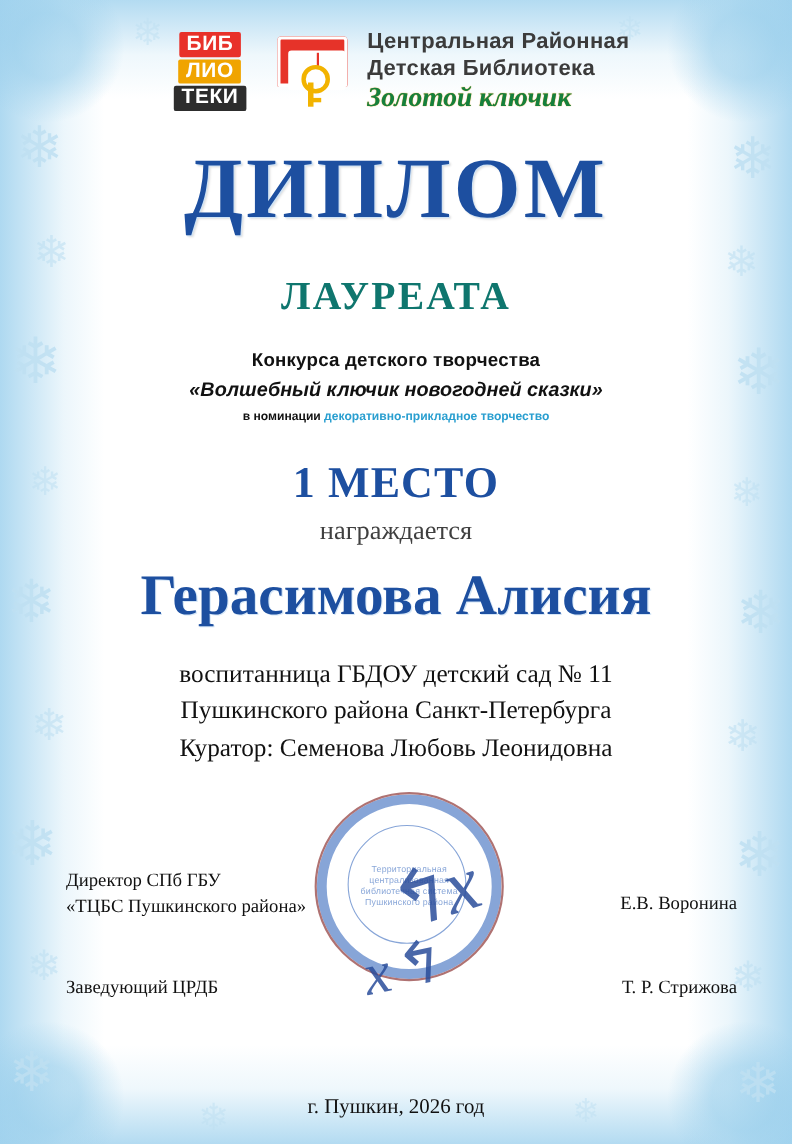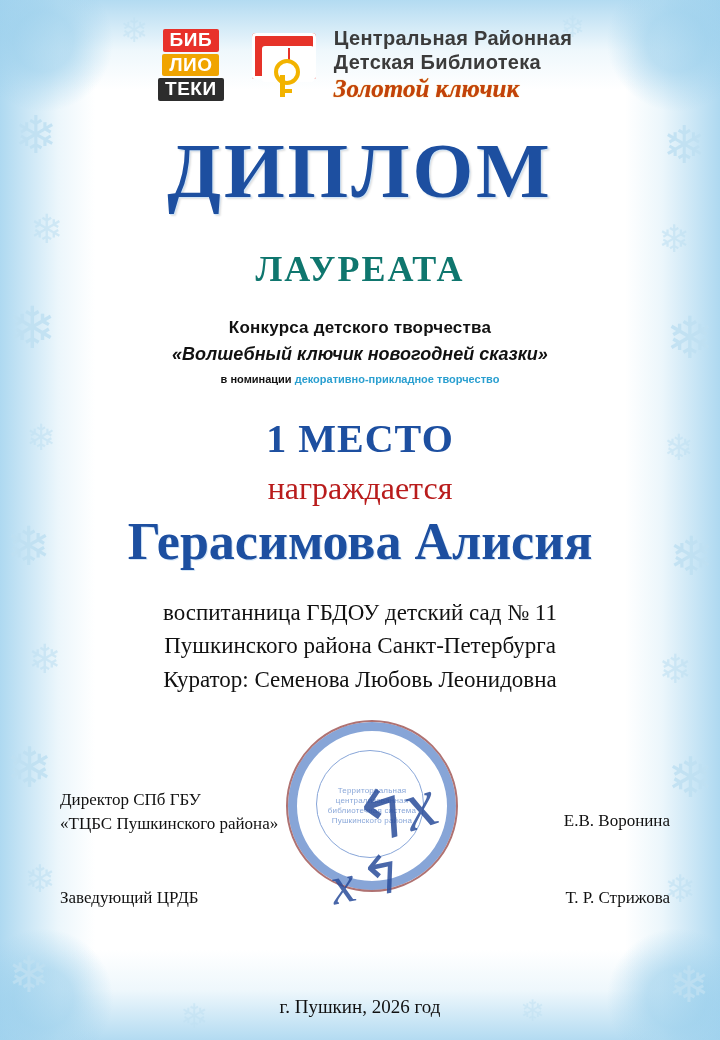--- a/index.html
+++ b/index.html
@@ -162,21 +162,21 @@
     font-size: 20px;
     color: #3b3b3b;
     letter-spacing: .3px;
     line-height: 1.18;
   }
   .logo-text .l3 {
     font-family: "Liberation Serif", serif;
     font-style: italic;
     font-weight: bold;
     font-size: 25px;
-    color: #c2410c;
+    color: #15803d;
     line-height: 1.1;
     margin-top: 1px;
     text-shadow: 0 0 1px #d98f00;
   }
 
   
   .title {
     position: absolute;
     top: 126px;
     left: 0; right: 0;
@@ -242,22 +242,22 @@
     letter-spacing: 1px;
     color: #1d4fa0;
   }
 
   .awarded {
     position: absolute;
     top: 470px;
     left: 0; right: 0;
     text-align: center;
     font-family: "Liberation Serif", serif;
-    font-size: 32px;
-    color: #b91c1c;
+    font-size: 24px;
+    color: #404040;
   }
 
   .laureate-name {
     position: absolute;
     top: 512px;
     left: 0; right: 0;
     text-align: center;
     font-family: "Liberation Serif", serif;
     font-weight: bold;
     font-size: 52px;

